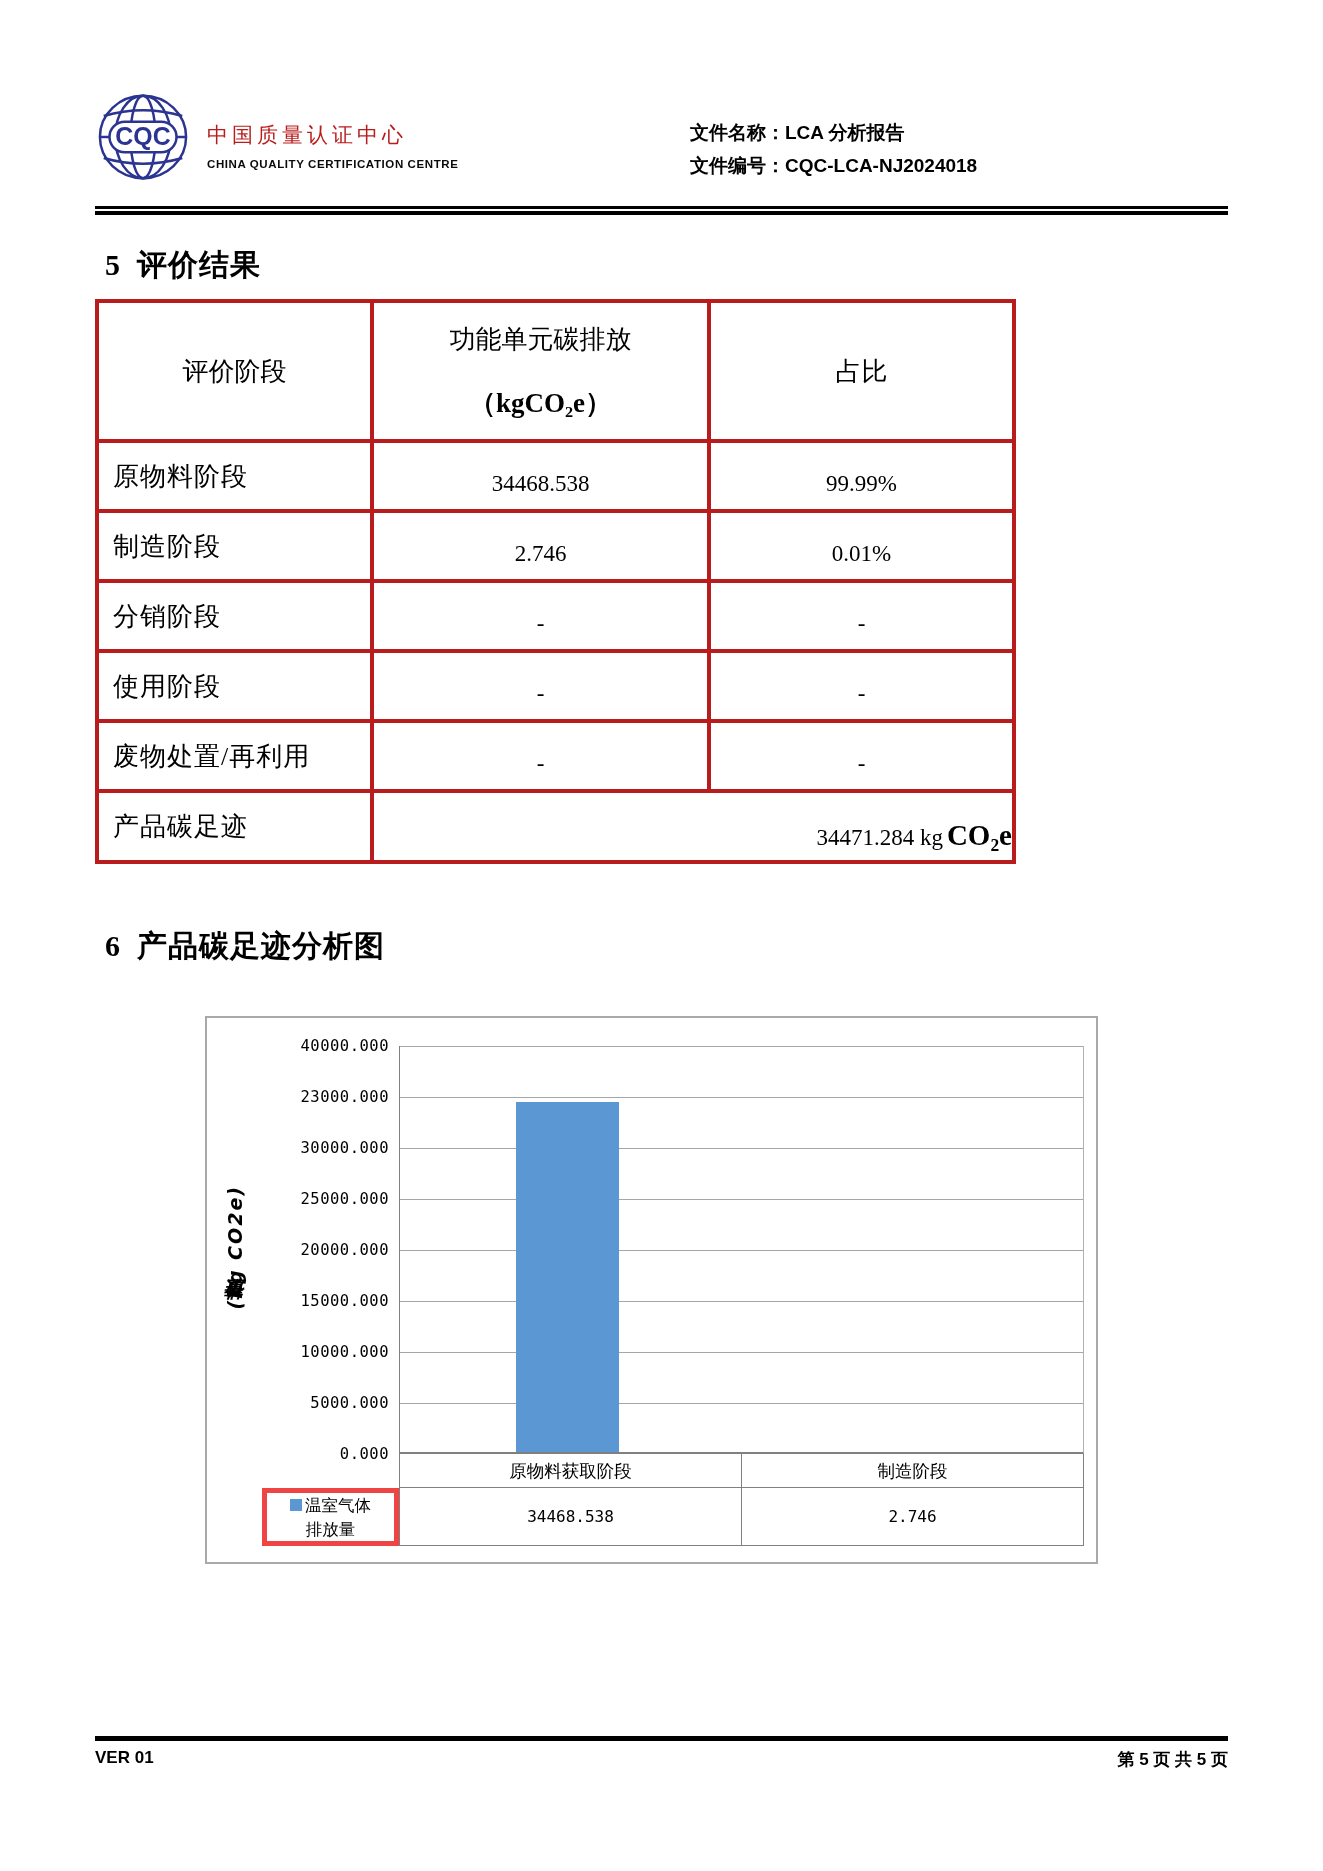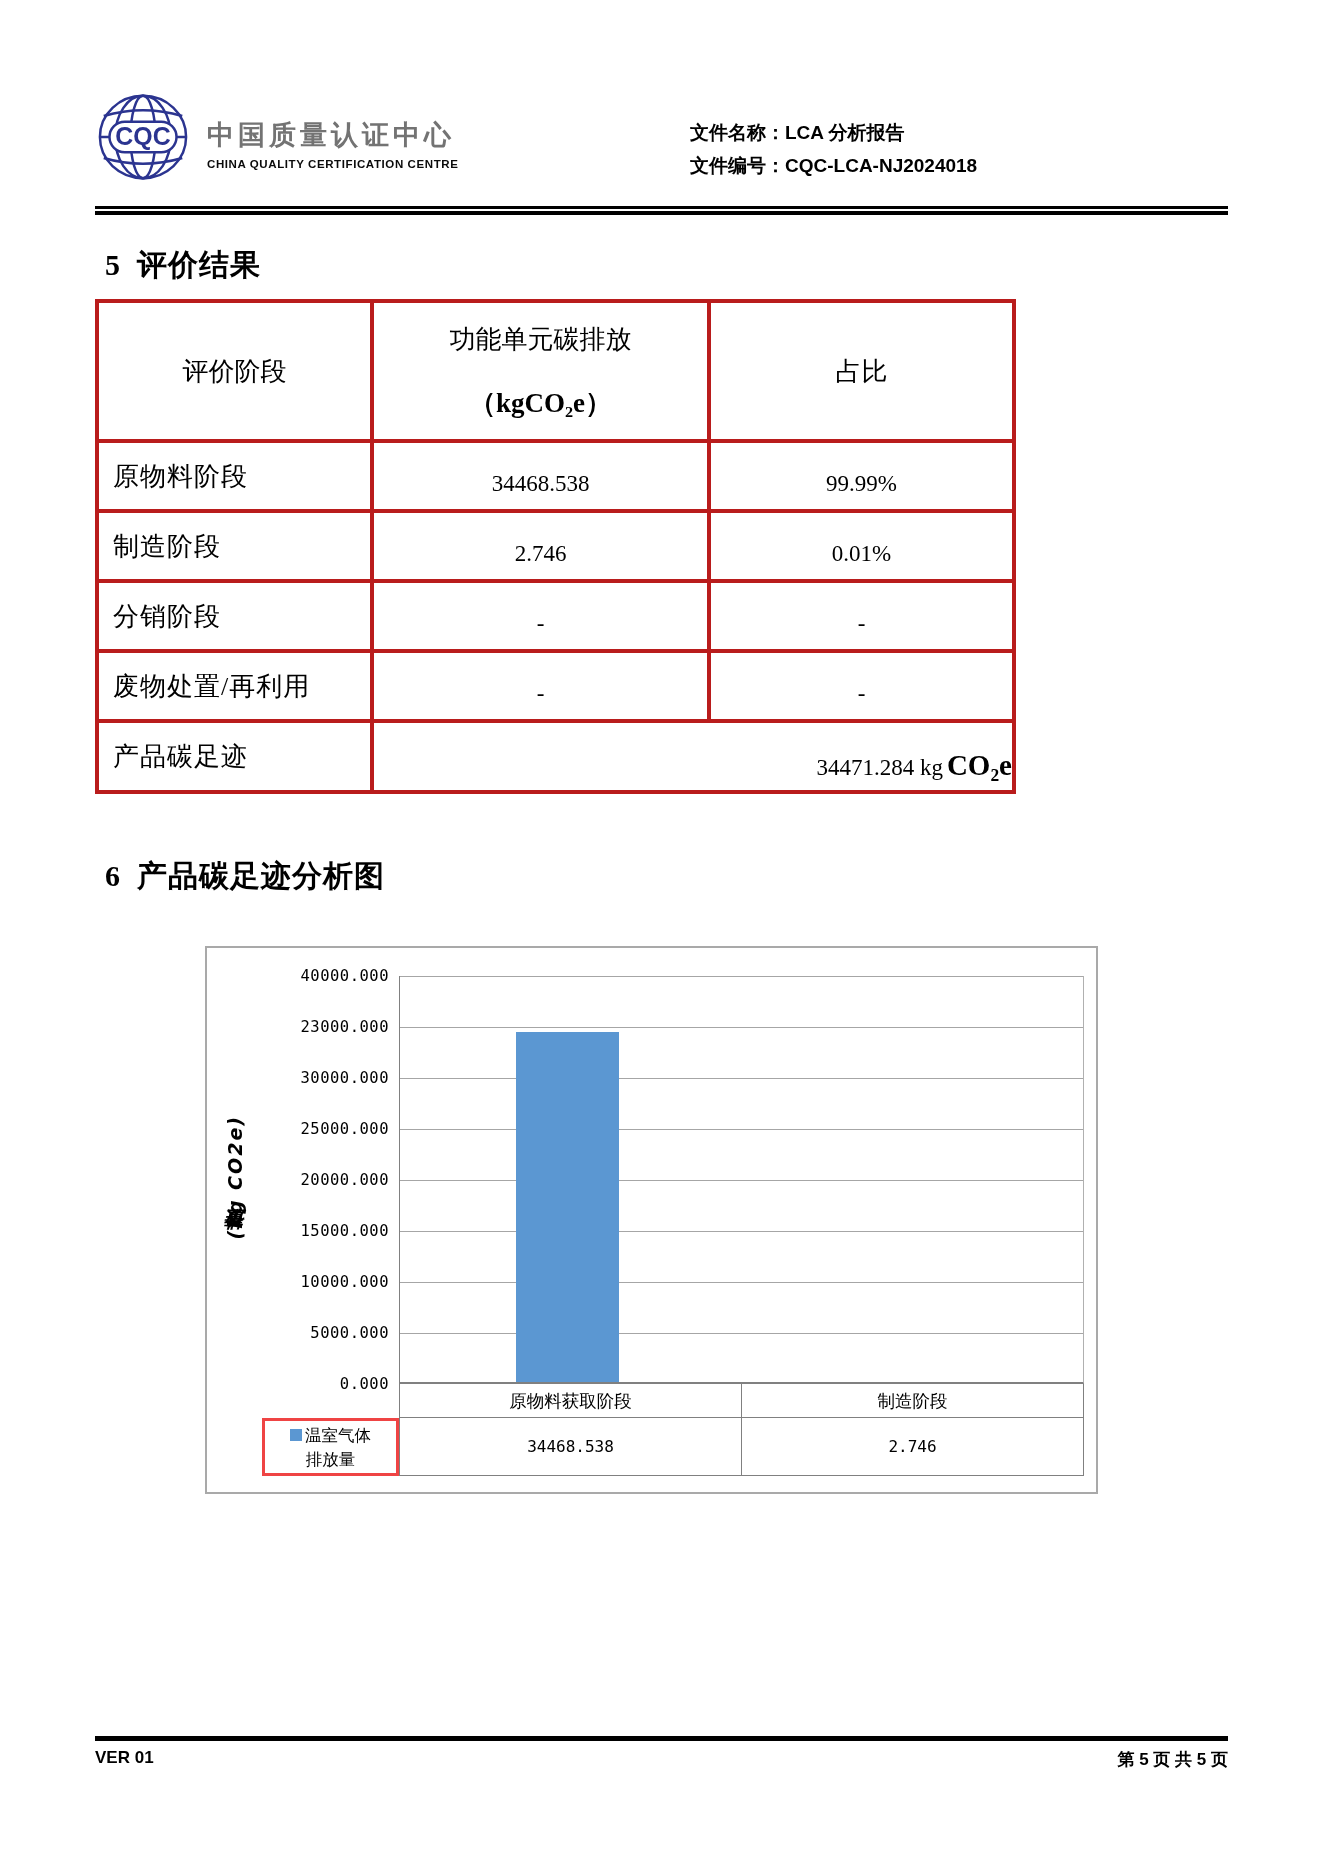--- a/index.html
+++ b/index.html
@@ -14,21 +14,21 @@
     overflow:hidden;
   }
   .page-inner { padding:92px 95px 16px 95px; }
 
   
   .header { position:relative; height:92px; }
   .logo-row { display:flex; align-items:center; gap:16px; }
   .logo-mark { width:96px; height:90px; flex:0 0 auto; }
   .logo-text .cn {
     font-family:"Liberation Sans","DejaVu Sans",sans-serif;
-    font-weight:bold; font-size:27px; letter-spacing:4px; color:#737373;
+    font-weight:normal; font-size:21px; letter-spacing:4px; color:#b91c1c;
     line-height:34px; margin-top:14px;
   }
   .logo-text .en {
     font-family:"Liberation Sans","DejaVu Sans",sans-serif;
     font-weight:bold; font-size:11.5px; letter-spacing:0.6px; color:#0a0a0a;
     margin-top:6px;
   }
   .file-info {
     position:absolute; left:595px; bottom:2px;
     font-family:"Liberation Sans","DejaVu Sans",sans-serif;
@@ -122,21 +122,21 @@
   .cat-cell {
     flex:1; border:1px solid #808080; border-top:none;
     display:flex; align-items:center; justify-content:center;
     font-family:"Liberation Sans","DejaVu Sans",sans-serif;
     font-size:17.5px; color:#000;
   }
   .cat-cell + .cat-cell { border-left:none; }
   .legend-cell {
     grid-column:2; grid-row:3;
     margin-left:auto; width:137px; height:100%;
-    border:3px solid #ef4444;
+    border:5px solid #ef4444;
     display:flex; flex-direction:column; align-items:center; justify-content:center;
     font-family:"Liberation Sans","DejaVu Sans",sans-serif;
     font-size:16.5px; line-height:24px; color:#000;
   }
   .legend-line1 { display:flex; align-items:center; }
   .legend-swatch { display:inline-block; width:12px; height:12px; margin-right:3px; }
   .val-row { grid-column:3; grid-row:3; display:flex; }
   .val-cell {
     flex:1; border:1px solid #808080; border-top:none;
     display:flex; align-items:center; justify-content:center;
@@ -214,20 +214,25 @@
         <td class="stage-cell">制造阶段</td>
         <td class="num-cell">2.746</td>
         <td class="num-cell">0.01%</td>
       </tr>
       <tr class="data-row">
         <td class="stage-cell">分销阶段</td>
         <td class="num-cell">-</td>
         <td class="num-cell">-</td>
       </tr>
       <tr class="data-row">
+        <td class="stage-cell">使用阶段</td>
+        <td class="num-cell">-</td>
+        <td class="num-cell">-</td>
+      </tr>
+      <tr class="data-row">
         <td class="stage-cell">废物处置/再利用</td>
         <td class="num-cell">-</td>
         <td class="num-cell">-</td>
       </tr>
       <tr class="total-row">
         <td class="stage-cell">产品碳足迹</td>
         <td class="total-cell" colspan="2">
           <span>34471.284 kg</span><span class="total-unit">CO₂e</span>
         </td>
       </tr>

